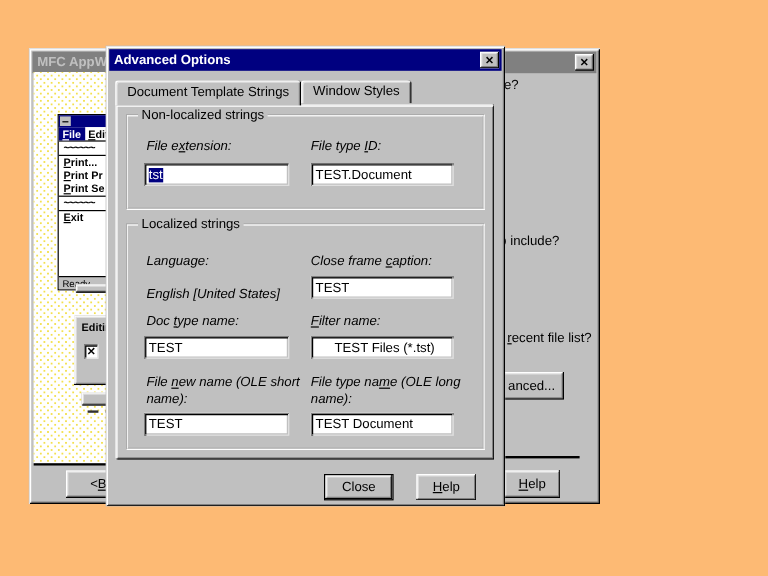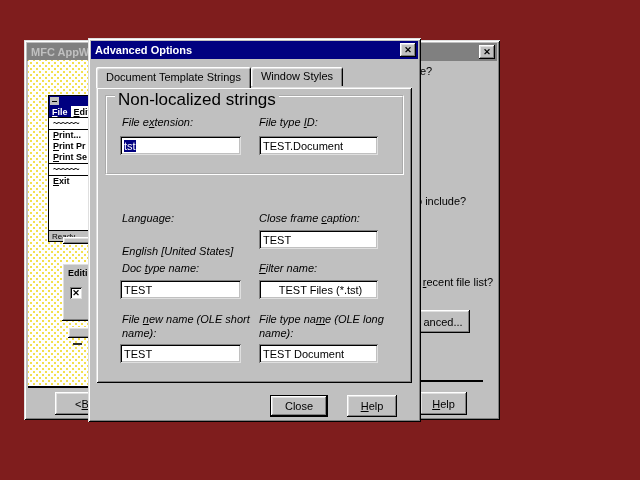--- a/index.html
+++ b/index.html
@@ -1,18 +1,18 @@
 <!DOCTYPE html>
 <html><head>
 <meta charset="utf-8">
 <style>
   * { margin:0; padding:0; box-sizing:border-box; }
   html,body { width:640px; height:480px; }
   body { font-family:"Liberation Sans", sans-serif; background:#c0c0c0; }
-  #desktop { position:relative; width:640px; height:480px; background:#7f1d1d; overflow:hidden; }
+  #desktop { position:relative; width:640px; height:480px; background:#fdba74; overflow:hidden; }
 
   .win {
     position:absolute; background:#c0c0c0;
     box-shadow: inset 1px 1px 0 #dfdfdf, inset -1px -1px 0 #000,
                 inset 2px 2px 0 #fff,   inset -2px -2px 0 #808080;
   }
   .titlebar {
     position:absolute; left:3px; top:3px; right:3px; height:18px;
     display:flex; align-items:center; padding-left:4px;
     font-size:11px; font-weight:bold; overflow:hidden; white-space:nowrap;
@@ -40,21 +40,21 @@
     position:absolute; background:#fff; color:#000; font-size:11px;
     box-shadow: inset 1px 1px 0 #808080, inset -1px -1px 0 #dfdfdf,
                 inset 2px 2px 0 #000,    inset -2px -2px 0 #c0c0c0;
     padding:4px 0 0 4px; white-space:nowrap; overflow:hidden;
   }
   .sel { background:#000080; color:#fff; }
 
   .groupbox { position:absolute; border:2px groove #fff; }
   .grouptitle {
     position:absolute; top:-7px; left:8px; background:#c0c0c0;
-    padding:0 3px; font-size:17px; color:#000; white-space:nowrap;
+    padding:0 3px; font-size:11px; color:#000; white-space:nowrap;
   }
   .lbl { position:absolute; font-size:11px; color:#000; line-height:14px;font-style:italic; }
   .acc { text-decoration:underline; }
 
   
   #bgdlg { left:24px; top:40px; width:476px; height:380px; z-index:1; }
   #preview {
     position:absolute; left:4px; top:20px; width:190px; height:328px;
     background-color:#fff;
     background-image: radial-gradient(#f3e04e 22%, transparent 24%),
@@ -126,21 +126,21 @@
   }
   .z2 { z-index:2; }
   #grp1 { left:17px; top:57px;  width:299px; height:80px;  }
   #grp2 { left:17px; top:148px; width:299px; height:189px; }
 
   #lbl_ext     { left:34px;  top:77px; }
   #lbl_typeid  { left:171px; top:77px; }
   #ed_ext      { left:32px;  top:98px;  width:121px; height:19px; }
   #ed_typeid   { left:171px; top:98px;  width:119px; height:19px; }
   #lbl_lang    { left:34px;  top:173px; }
-  #val_lang    { left:34px;  top:206px; }
+  #val_lang    { left:34px;  top:200px; }
   #lbl_caption { left:171px; top:173px; }
   #ed_caption  { left:171px; top:192px; width:119px; height:19px; }
   #lbl_doctype { left:34px;  top:223px; }
   #ed_doctype  { left:32px;  top:242px; width:121px; height:19px; }
   #lbl_filter  { left:171px; top:223px; }
   #ed_filter   { left:171px; top:242px; width:119px; height:19px;text-align:center; }
   #lbl_newname { left:34px;  top:274px; width:128px; }
   #lbl_typename{ left:171px; top:274px; width:130px; }
   #ed_newname  { left:32px;  top:306px; width:121px; height:19px; }
   #ed_typename { left:171px; top:306px; width:119px; height:19px; }
@@ -225,20 +225,23 @@
     <div id="pane"></div>
 
     <div class="groupbox z2" id="grp1">
       <span class="grouptitle">Non-localized strings</span>
     </div>
     <div class="lbl z2" id="lbl_ext"><span>File e</span><span class="acc">x</span><span>tension:</span></div>
     <div class="lbl z2" id="lbl_typeid"><span>File type </span><span class="acc">I</span><span>D:</span></div>
     <div class="sunken z2" id="ed_ext"><span class="sel">tst</span></div>
     <div class="sunken z2" id="ed_typeid">TEST.Document</div>
 
+    <div class="groupbox z2" id="grp2">
+      <span class="grouptitle">Localized strings</span>
+    </div>
     <div class="lbl z2" id="lbl_lang">Language:</div>
     <div class="lbl z2" id="val_lang">English [United States]</div>
     <div class="lbl z2" id="lbl_caption"><span>Close frame </span><span class="acc">c</span><span>aption:</span></div>
     <div class="sunken z2" id="ed_caption">TEST</div>
 
     <div class="lbl z2" id="lbl_doctype"><span>Doc </span><span class="acc">t</span><span>ype name:</span></div>
     <div class="sunken z2" id="ed_doctype">TEST</div>
     <div class="lbl z2" id="lbl_filter"><span></span><span class="acc">F</span><span>ilter name:</span></div>
     <div class="sunken z2" id="ed_filter">TEST Files (*.tst)</div>
 

